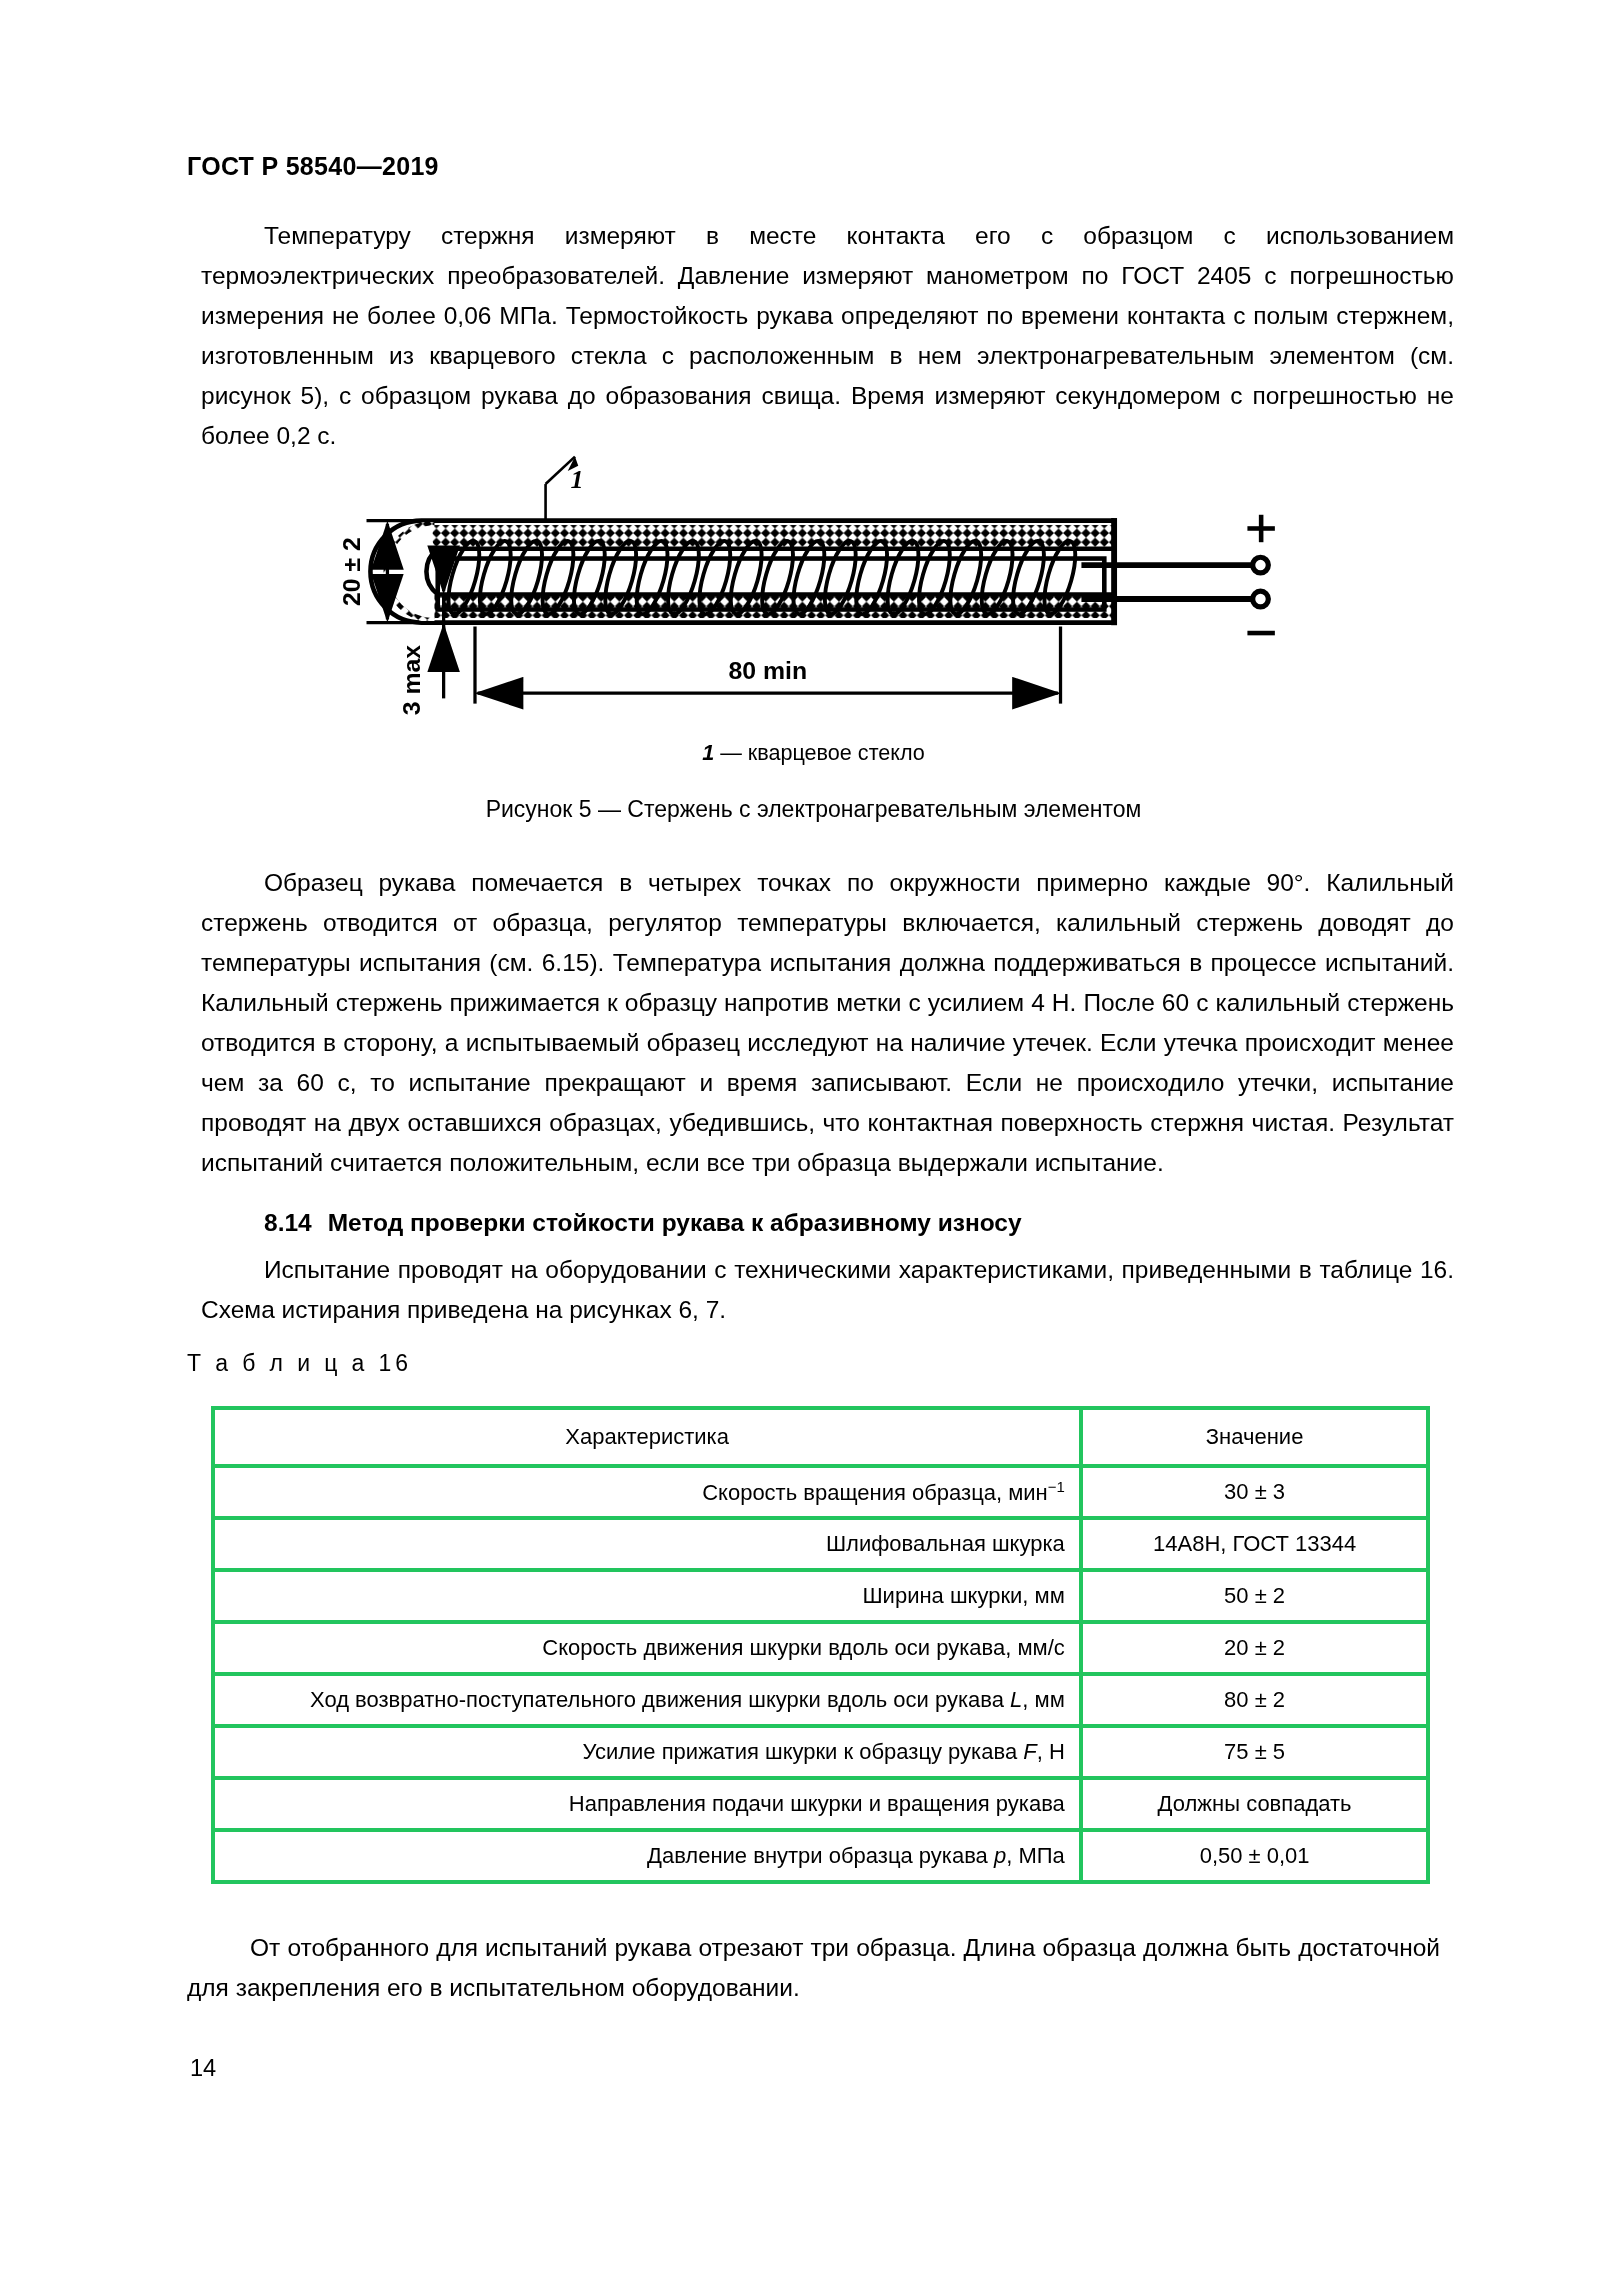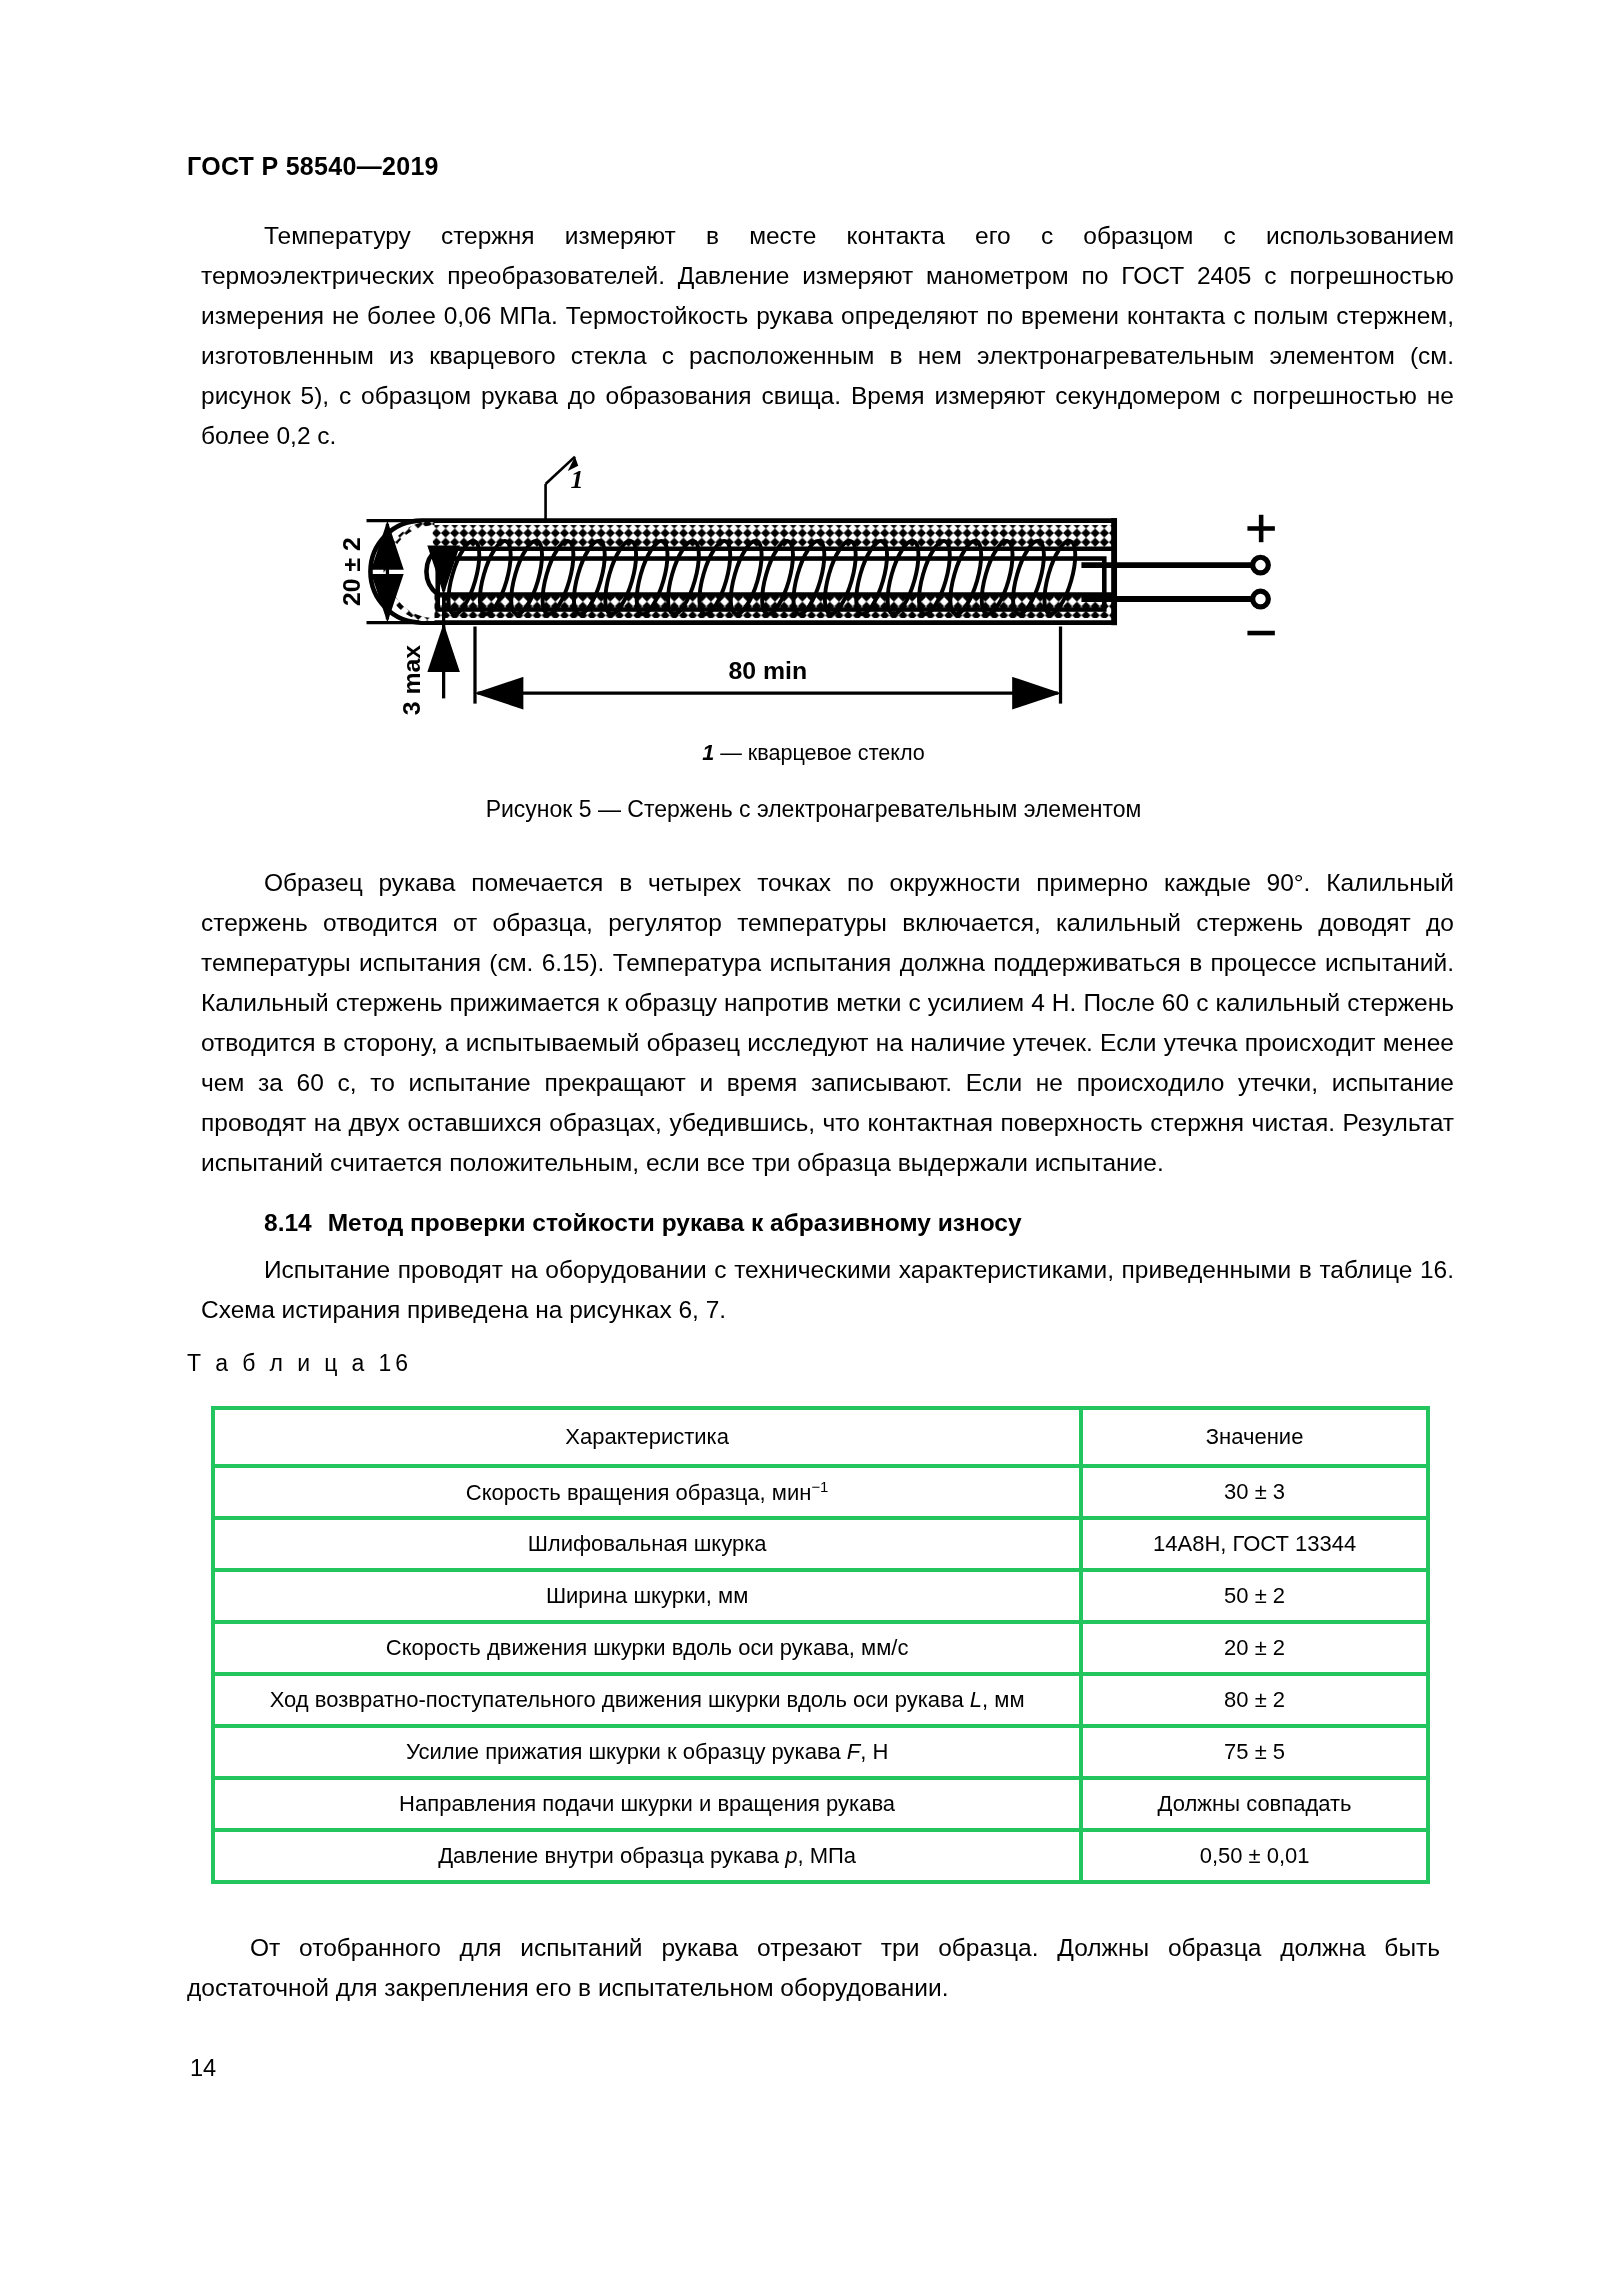--- a/index.html
+++ b/index.html
@@ -110,21 +110,21 @@
     font-weight: normal;
   }
   table.gost thead th {
     text-align: center;
     height: 54px;
   }
   table.gost tbody td.val {
     text-align: center;
     width: 314px;
   }
-  table.gost tbody td.name { text-align: center; }
+  table.gost tbody td.name { text-align: right; }
   table.gost .it { font-style: italic; }
   sup.minus1 { font-size: 0.68em; vertical-align: super; }
 
   
   .page-number {
     position: absolute;
     left: 190px;
     top: 2055px;
     font-size: 23.6px;
   }
@@ -296,19 +296,19 @@
         <td class="val">Должны совпадать</td>
       </tr>
       <tr>
         <td class="name"><span>Давление внутри образца рукава </span><span class="it">p</span><span>, МПа</span></td>
         <td class="val">0,50 ± 0,01</td>
       </tr>
     </tbody>
   </table>
 
   <div class="tail-text">
-    <p class="body">От отобранного для испытаний рукава отрезают три образца. Должны образца должна быть достаточной для закрепления его в испытательном оборудовании.</p>
+    <p class="body">От отобранного для испытаний рукава отрезают три образца. Длина образца должна быть достаточной для закрепления его в испытательном оборудовании.</p>
   </div>
 
   <div class="page-number">14</div>
 
 </div>
 
 
 </body></html>

